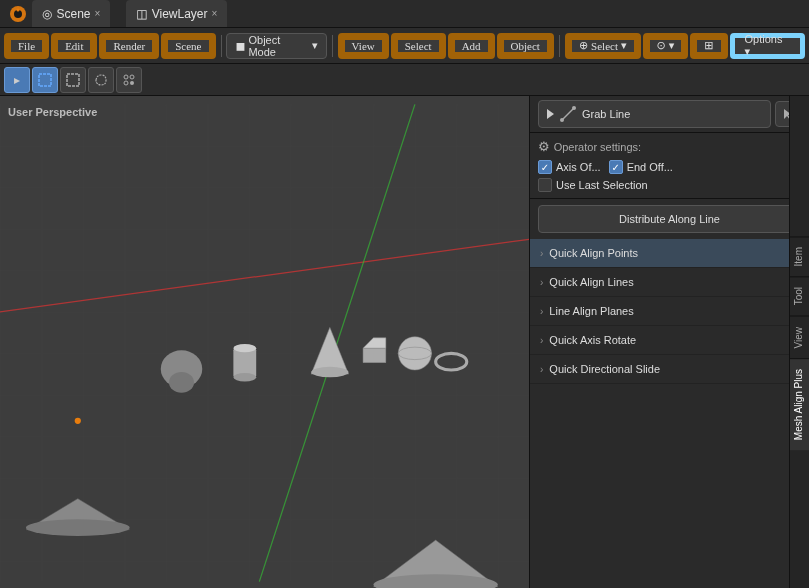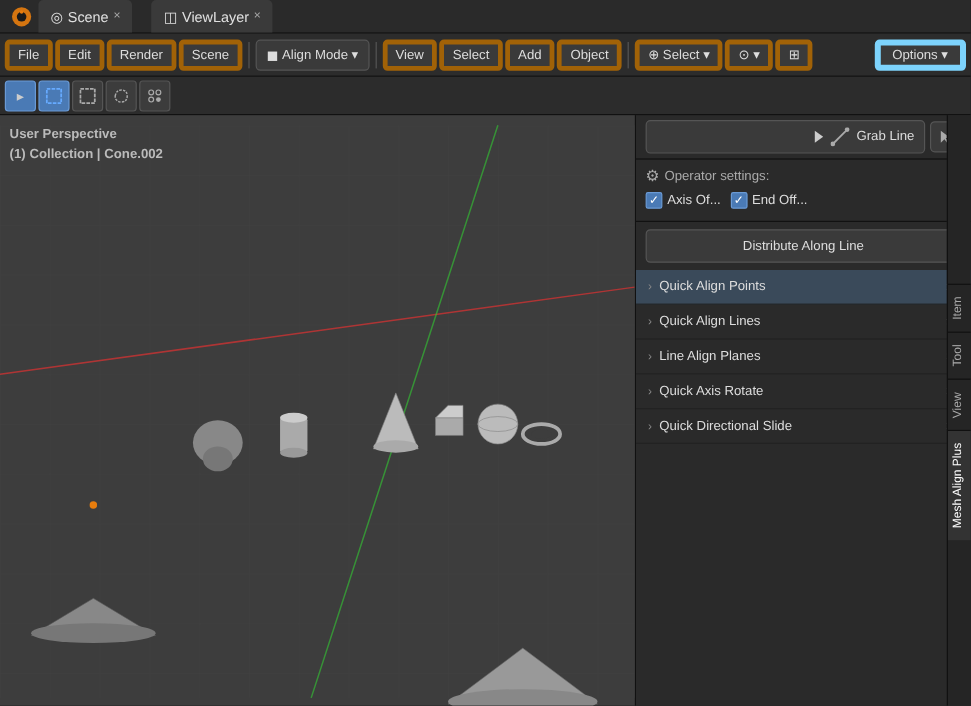--- a/index.html
+++ b/index.html
@@ -57,26 +57,27 @@
       border-bottom: 1px solid #111;
       gap: 2px;
       padding: 0 4px;
     }
     .toolbar-btn {
       display: flex;
       align-items: center;
       gap: 3px;
       padding: 3px 7px;
       background: #3a3a3a;
-      border: 4px solid #a16207;
+      border: 7px solid #a16207;
       border-radius: 4px;
       color: #ddd;
       font-size: 11px;
       cursor: pointer;
       height: 26px;
+      font-family: Liberation Serif, serif;
     }
     .toolbar-sep { width: 1px; height: 22px; background: #555; margin: 0 3px; }
     .icon-btn {
       width: 26px;
       height: 26px;
       display: flex;
       align-items: center;
       justify-content: center;
       background: #3c3c3c;
       border: 1px solid #555;
@@ -183,21 +184,20 @@
       display: flex;
       align-items: center;
       gap: 6px;
       padding: 5px 8px;
       background: #3a3a3a;
       border: 1px solid #555;
       border-radius: 4px;
       color: #ddd;
       font-size: 11px;
       cursor: pointer;
-      justify-content: flex-end;
     }
     .grab-line-extra {
       width: 26px;
       height: 26px;
       display: flex;
       align-items: center;
       justify-content: center;
       background: #3a3a3a;
       border: 1px solid #555;
       border-radius: 4px;
@@ -411,21 +411,21 @@
   </div>
   <div class="toolbar-btn">
     <span>Render</span>
   </div>
   <div class="toolbar-btn">
     <span>Scene</span>
   </div>
   <div class="toolbar-sep"></div>
   <div class="mode-select">
     <span style="font-size:12px">◼</span>
-    <span>Align Mode</span>
+    <span>Object Mode</span>
     <span>▾</span>
   </div>
   <div class="toolbar-sep"></div>
   <div class="toolbar-btn">
     <span>View</span>
   </div>
   <div class="toolbar-btn">
     <span>Select</span>
   </div>
   <div class="toolbar-btn">
@@ -523,21 +523,20 @@
       <ellipse cx="435" cy="248" rx="8" ry="4" fill="#3d3d3d"></ellipse>
 
       <circle cx="75" cy="305" r="3" fill="#e87d0d"></circle>
 
       <circle cx="636" cy="180" r="2" fill="#e87d0d"></circle>
       <circle cx="650" cy="185" r="2" fill="#3388cc"></circle>
     </svg>
 
     <div class="viewport-label">
       <div>User Perspective</div>
-      <div>(1) Collection | Cone.002</div>
     </div>
   </div>
 
   <div class="right-panel">
 
 
     <div class="grab-line-row">
       <div class="grab-line-btn">
         <div class="triangle-right"></div>
         <svg width="16" height="16" viewBox="0 0 16 16">
@@ -562,20 +561,24 @@
       <div class="checkbox-row">
         <div class="cb-item">
           <div class="checkbox">✓</div>
           <span>Axis Of...</span>
         </div>
         <div class="cb-item">
           <div class="checkbox">✓</div>
           <span>End Off...</span>
         </div>
       </div>
+      <div class="use-last-row">
+        <div class="checkbox unchecked"></div>
+        <span>Use Last Selection</span>
+      </div>
     </div>
 
     <div class="distribute-btn">
       <span>Distribute Along Line</span>
     </div>
 
     <div class="menu-list">
     <div class="menu-item highlighted">
       <div class="menu-item-left">
         <span class="menu-chevron">›</span>

